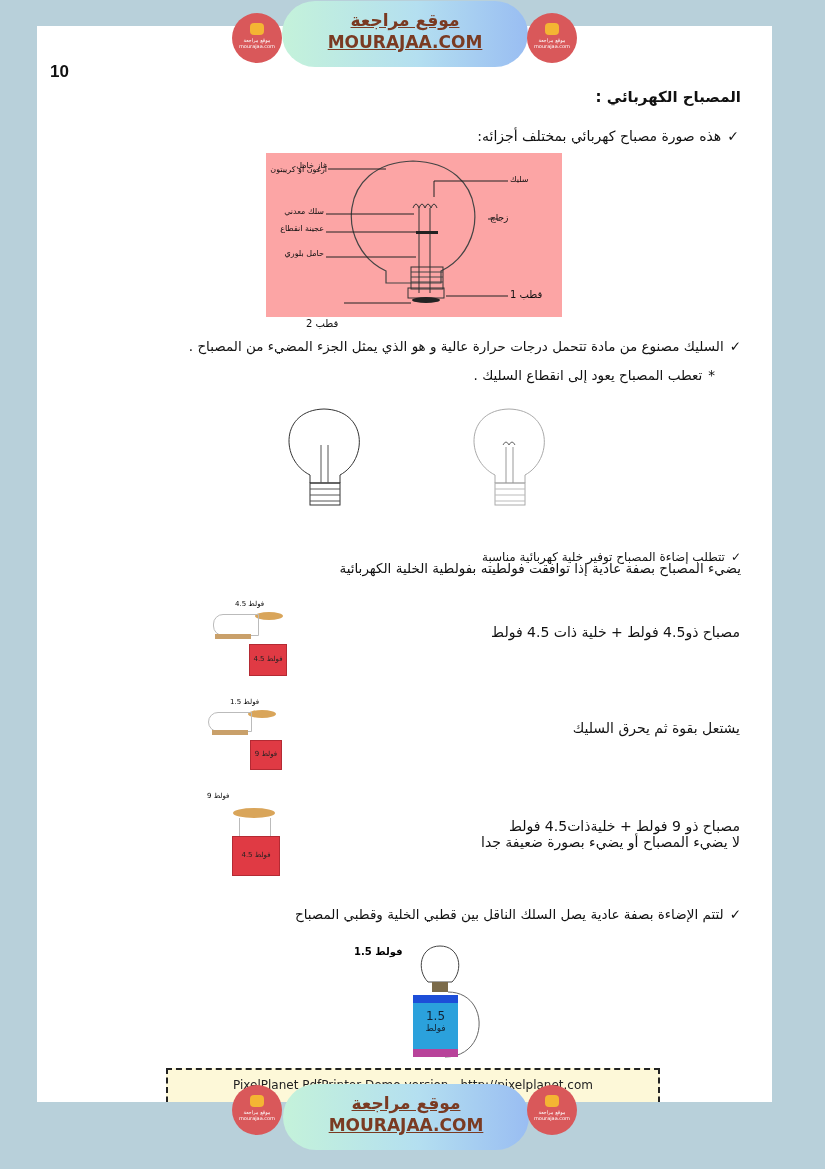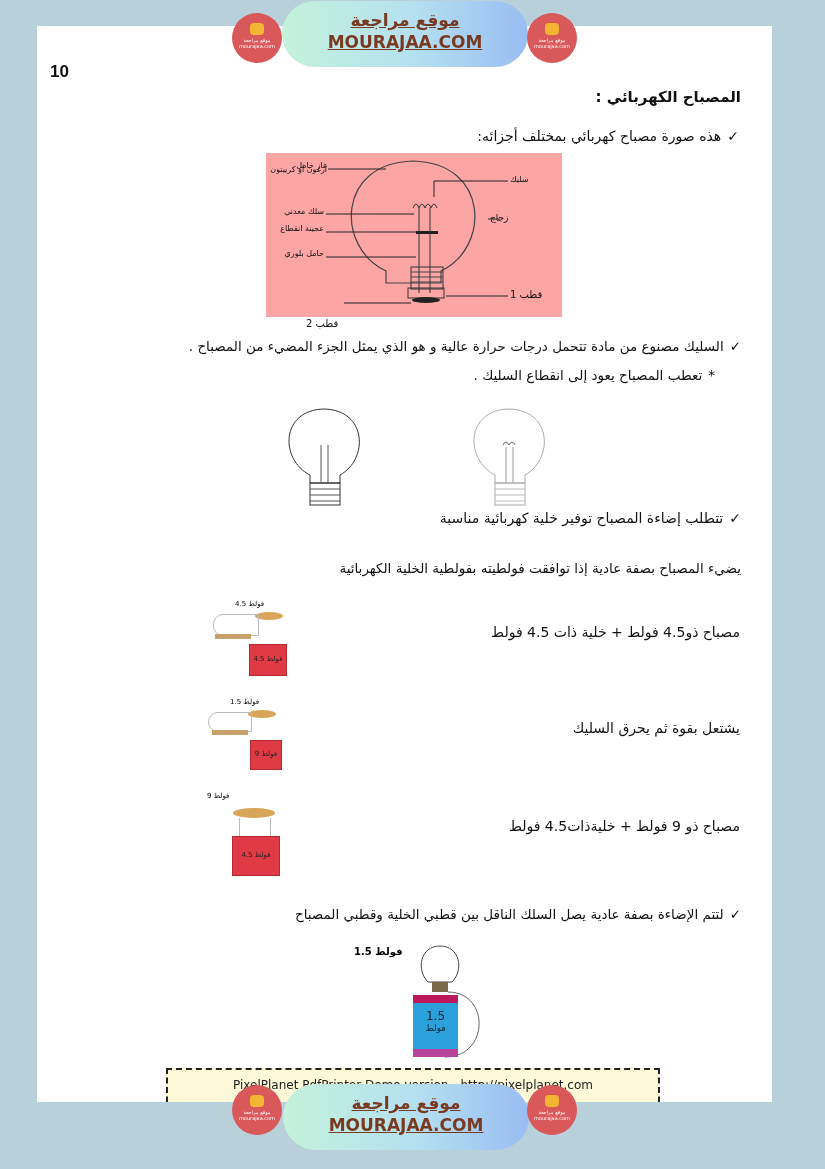--- a/index.html
+++ b/index.html
@@ -104,21 +104,21 @@
   <g stroke="#bbb">
       <line x1="30" y1="84" x2="60" y2="84"></line>
       <line x1="30" y1="90" x2="60" y2="90"></line>
       <line x1="30" y1="96" x2="60" y2="96"></line>
     </g>
   <path d="M38 40 q3 -6 6 0 q3 -6 6 0" fill="none" stroke="#666"></path>
   <line x1="41" y1="42" x2="41" y2="78" stroke="#999"></line>
     <line x1="48" y1="42" x2="48" y2="78" stroke="#999"></line>
 </svg>
 
-<div class="abs rtl line" style="right:84px;top:510px;font-size:14px;margin-left:32px;"><span class="check">✓</span><span>تتطلب إضاءة المصباح توفير خلية كهربائية مناسبة</span></div>
+<div class="abs rtl line" style="right:84px;top:550px;font-size:12px;margin-left:32px;"><span class="check">✓</span><span>تتطلب إضاءة المصباح توفير خلية كهربائية مناسبة</span></div>
 <div class="abs rtl line" style="right:84px;top:560px;font-size:13.5px;">يضيء المصباح بصفة عادية إذا توافقت فولطيته بفولطية الخلية الكهربائية</div>
 
 <div class="abs" style="left:205px;top:600px;width:80px;height:78px;">
   <span class="abs" style="left:30px;top:0;font-size:7px;">4.5 فولط</span>
   <div class="abs" style="left:50px;top:12px;width:28px;height:8px;border-radius:50%;background:#d9a55a;"></div>
   <div class="abs" style="left:8px;top:14px;width:44px;height:20px;border:1px solid #bbb;border-radius:10px 0 0 10px;"></div>
   <div class="abs" style="left:10px;top:34px;width:36px;height:5px;background:#c9a06a;"></div>
   <div class="abs cell" style="left:44px;top:44px;width:36px;height:30px;">
       <span style="display:block;color:#222;font-size:7px;text-align:center;margin-top:10px;">4.5 فولط</span>
     </div>
@@ -143,32 +143,33 @@
 <div class="abs" style="left:205px;top:790px;width:80px;height:88px;">
   <span class="abs" style="left:2px;top:2px;font-size:7px;">9 فولط</span>
   <div class="abs" style="left:28px;top:18px;width:42px;height:10px;border-radius:50%;background:#d9a55a;"></div>
   <div class="abs" style="left:34px;top:28px;width:30px;height:18px;border:1px solid #bbb;border-top:none;"></div>
   <div class="abs cell" style="left:27px;top:46px;width:46px;height:38px;">
       <span style="display:block;color:#222;font-size:7px;text-align:center;margin-top:14px;">4.5 فولط</span>
     </div>
 </div>
 <div class="abs row-text" style="left:400px;top:818px;width:340px;">
   <div>مصباح ذو 9 فولط + خليةذات4.5 فولط</div>
+  <div>لا يضيء المصباح أو يضيء بصورة ضعيفة جدا</div>
 </div>
 
 <div class="abs rtl line" style="right:84px;top:906px;font-size:13.5px;"><span class="check">✓</span><span>لتتم الإضاءة بصفة عادية يصل السلك الناقل بين قطبي الخلية وقطبي المصباح</span></div>
 
 <div class="abs" style="left:350px;top:942px;width:150px;height:120px;">
   <span class="abs" style="left:4px;top:4px;font-size:10px;font-weight:bold;">1.5 فولط</span>
   <svg class="abs" style="left:70px;top:0;" width="80" height="120" viewBox="0 0 80 120">
     <path d="M8 40 C-4 28 0 4 20 4 C40 4 44 28 32 40 Z" fill="none" stroke="#444"></path>
     <rect x="12" y="40" width="16" height="10" fill="#7a6a4a"></rect>
     <path d="M28 50 C70 50 70 115 25 115" fill="none" stroke="#666"></path>
   </svg>
-  <div class="abs" style="left:63px;top:53px;width:45px;height:62px;background:#2ba1dc;border-top:8px solid #be185d;border-bottom:8px solid #b8439a;box-sizing:border-box;text-align:center;">
+  <div class="abs" style="left:63px;top:53px;width:45px;height:62px;background:#2ba1dc;border-top:8px solid #1d4ed8;border-bottom:8px solid #b8439a;box-sizing:border-box;text-align:center;">
     <span style="display:block;font-size:12px;color:#123;margin-top:6px;">1.5</span>
     <span style="display:block;font-size:9px;color:#123;">فولط</span>
   </div>
 </div>
 
 <div class="abs footer-box">
     <span>PixelPlanet PdfPrinter Demo version - http://pixelplanet.com</span>
   </div>
 
 <div class="abs" style="left:0;top:1102px;width:825px;height:67px;background:#b8d0da;"></div>

